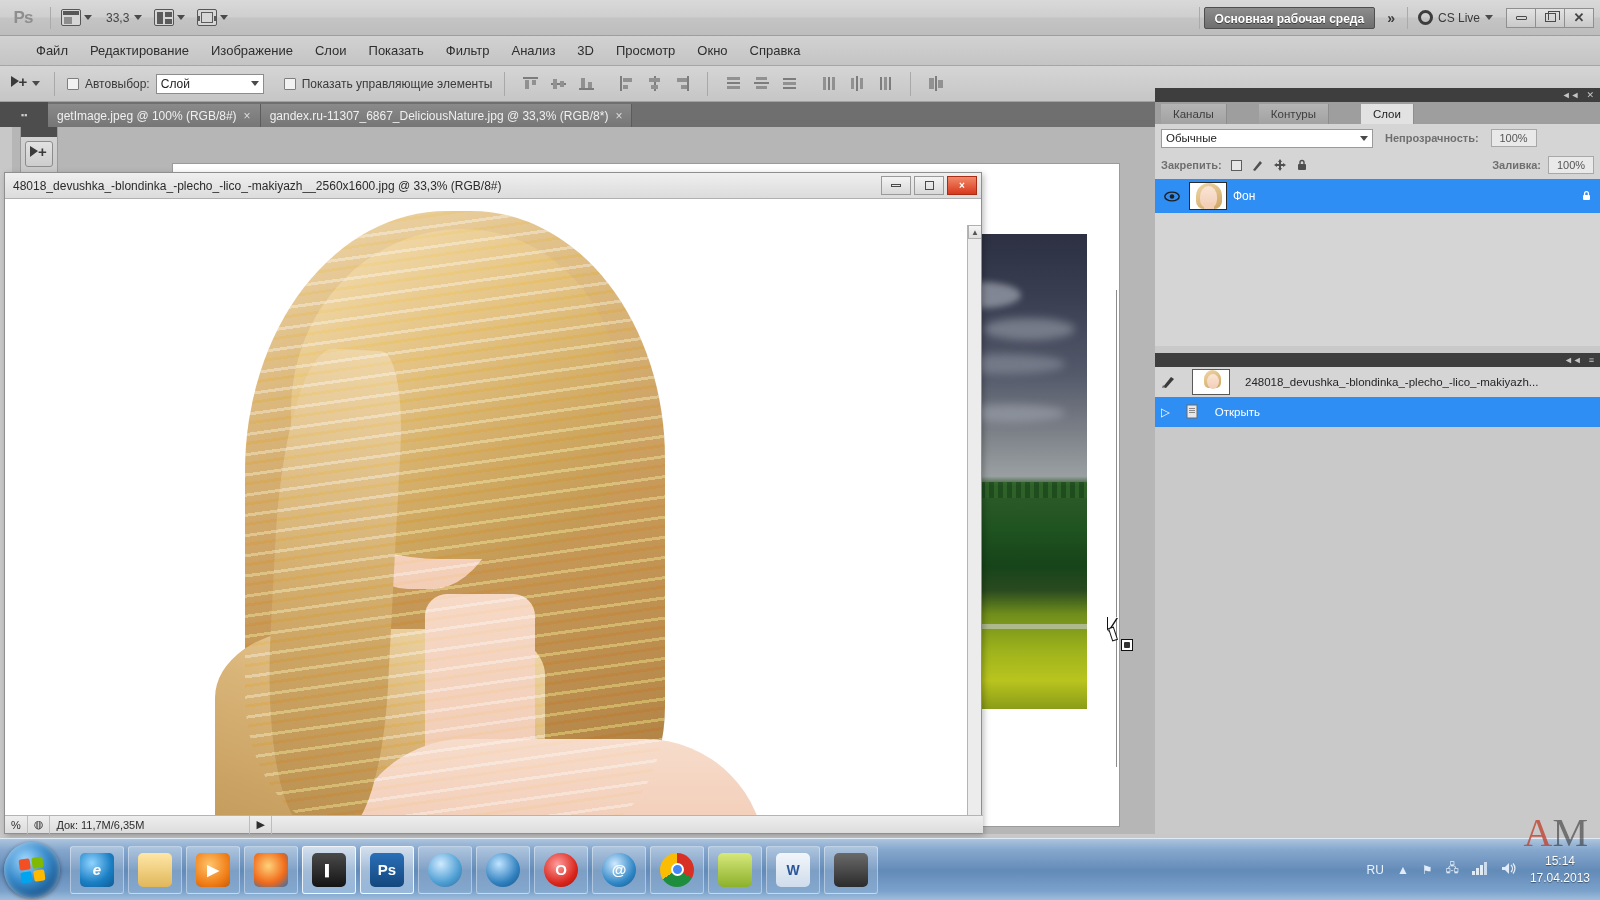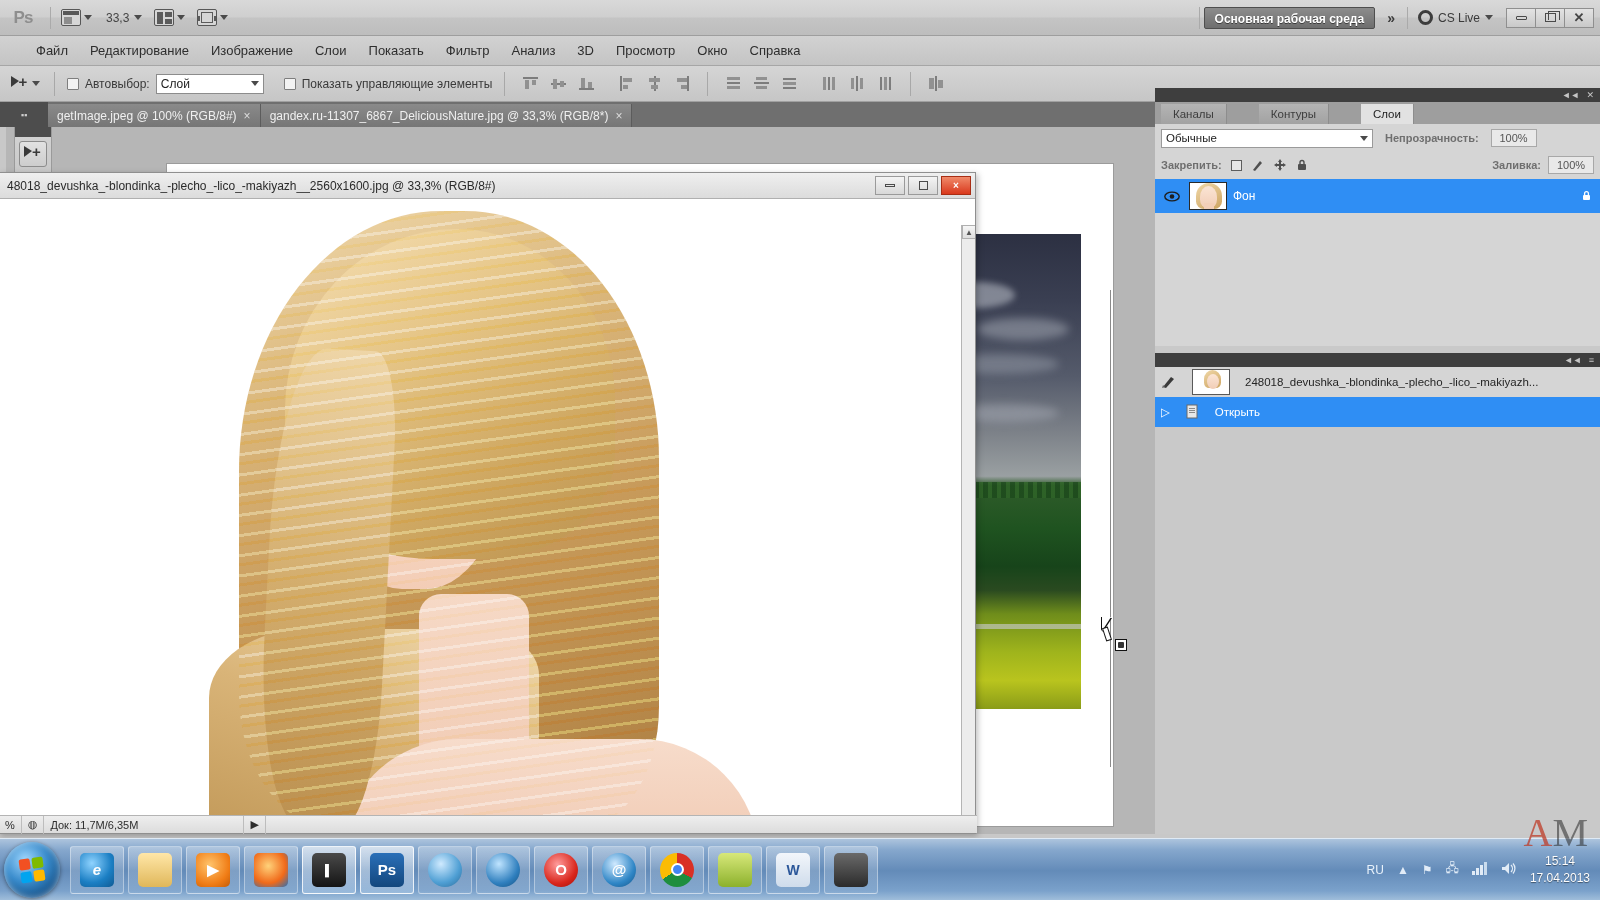--- a/index.html
+++ b/index.html
@@ -125,21 +125,21 @@
   .doctab {
     height:23px; display:flex;align-items:center; gap:7px;
     padding:0 9px; font-size:12px;
     background:linear-gradient(180deg,#8a8a8a,#767676);
     color:#f0f0f0; border-right:1px solid #5c5c5c;
   }
   .doctab .x { color:#dcdcdc; font-size:12px; line-height:1;}
 
   
   .workarea {
-    position:absolute;left:6px;top:127px;width:1155px;height:707px;background:#b6b6b6;
+    position:absolute;left:12px;top:127px;width:1155px;height:707px;background:#b6b6b6;
   }
   
   .tooldock {
     position:absolute;left:8px;top:0px;width:38px;height:60px;
     background:linear-gradient(180deg,#d4d4d4,#c6c6c6);
     border:1px solid #9a9a9a; border-top:none;
   }
   .tooldock .grip{height:10px;background:#4d4d4d;}
   .tool-move{
     margin:4px auto 0;width:28px;height:26px;border:1px solid #8c8c8c;border-radius:3px;

